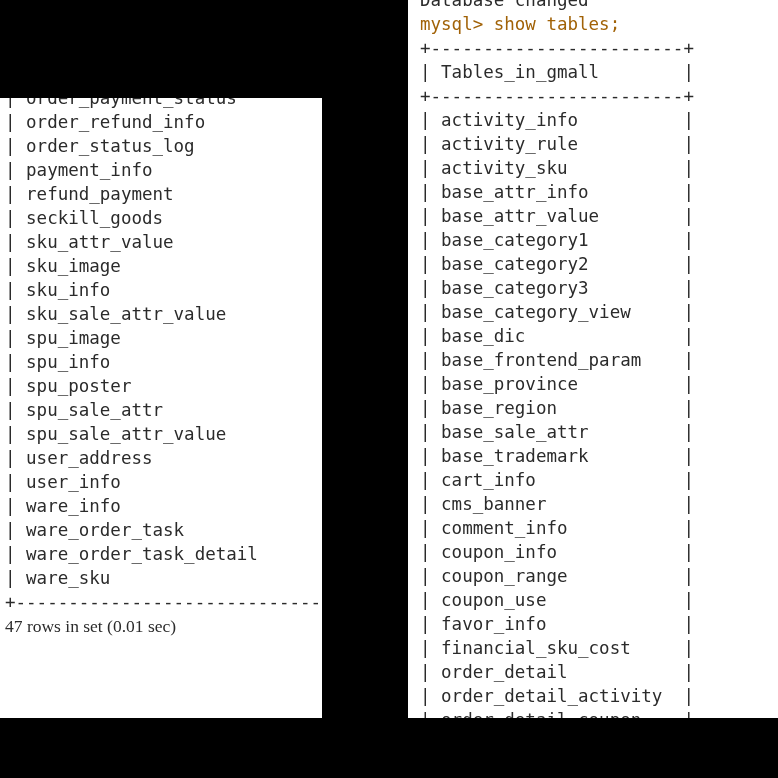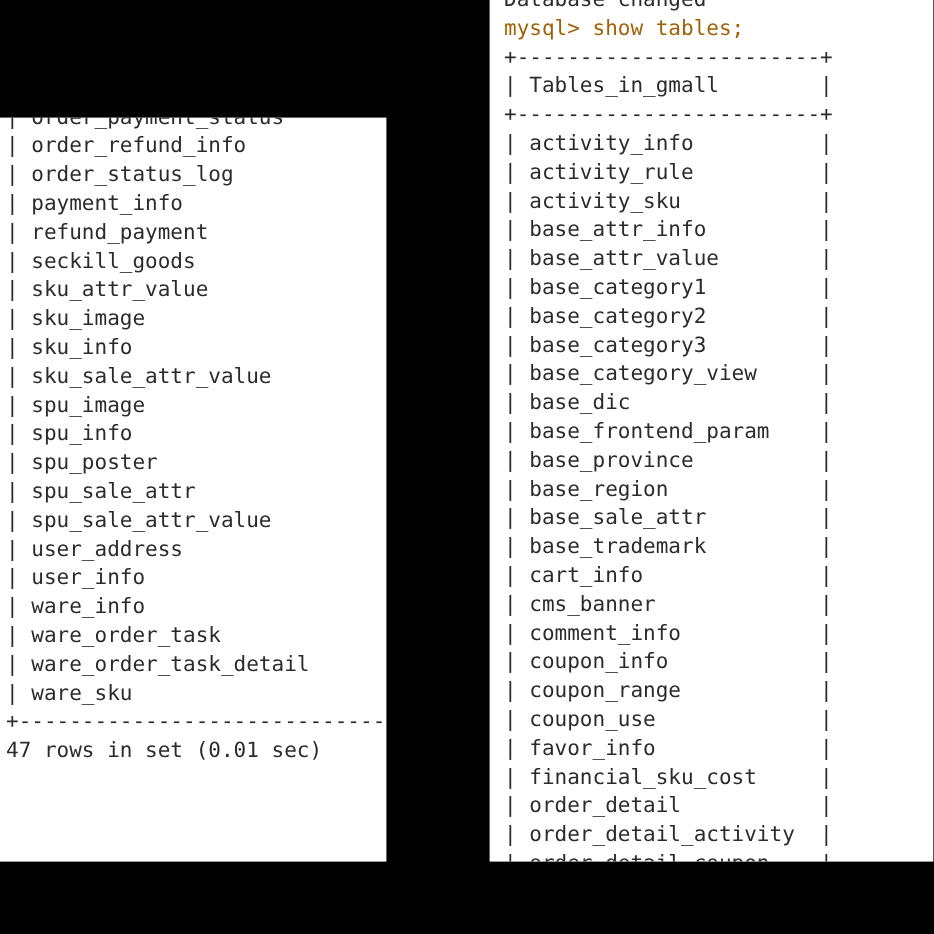--- a/index.html
+++ b/index.html
@@ -50,21 +50,21 @@
   #pane-left .lines { top: -12px; }
   #pane-right .lines { left: 12px; top: -12px; }
 
   .line {
     height: 24px;
     white-space: pre;
     display: block;
   }
   .line.sep { color: #2b2b2b; }
   .line.prompt { color: #a16207; }
-  .line.status { color: #2b2b2b; }
+  .line.status { color: #2b2b2b; font-family: Liberation Serif, serif; }
 </style>
 </head>
 <body>
 
 <div id="screen">
 
   <div class="pane" id="pane-left">
     <div class="lines" id="left-lines"><div class="line">| order_payment_status            |</div><div class="line">| order_refund_info               |</div><div class="line">| order_status_log                |</div><div class="line">| payment_info                    |</div><div class="line">| refund_payment                  |</div><div class="line">| seckill_goods                   |</div><div class="line">| sku_attr_value                  |</div><div class="line">| sku_image                       |</div><div class="line">| sku_info                        |</div><div class="line">| sku_sale_attr_value             |</div><div class="line">| spu_image                       |</div><div class="line">| spu_info                        |</div><div class="line">| spu_poster                      |</div><div class="line">| spu_sale_attr                   |</div><div class="line">| spu_sale_attr_value             |</div><div class="line">| user_address                    |</div><div class="line">| user_info                       |</div><div class="line">| ware_info                       |</div><div class="line">| ware_order_task                 |</div><div class="line">| ware_order_task_detail          |</div><div class="line">| ware_sku                        |</div><div class="line sep">+--------------------------------+</div><div class="line status">47 rows in set (0.01 sec)</div></div>
   </div>
 

